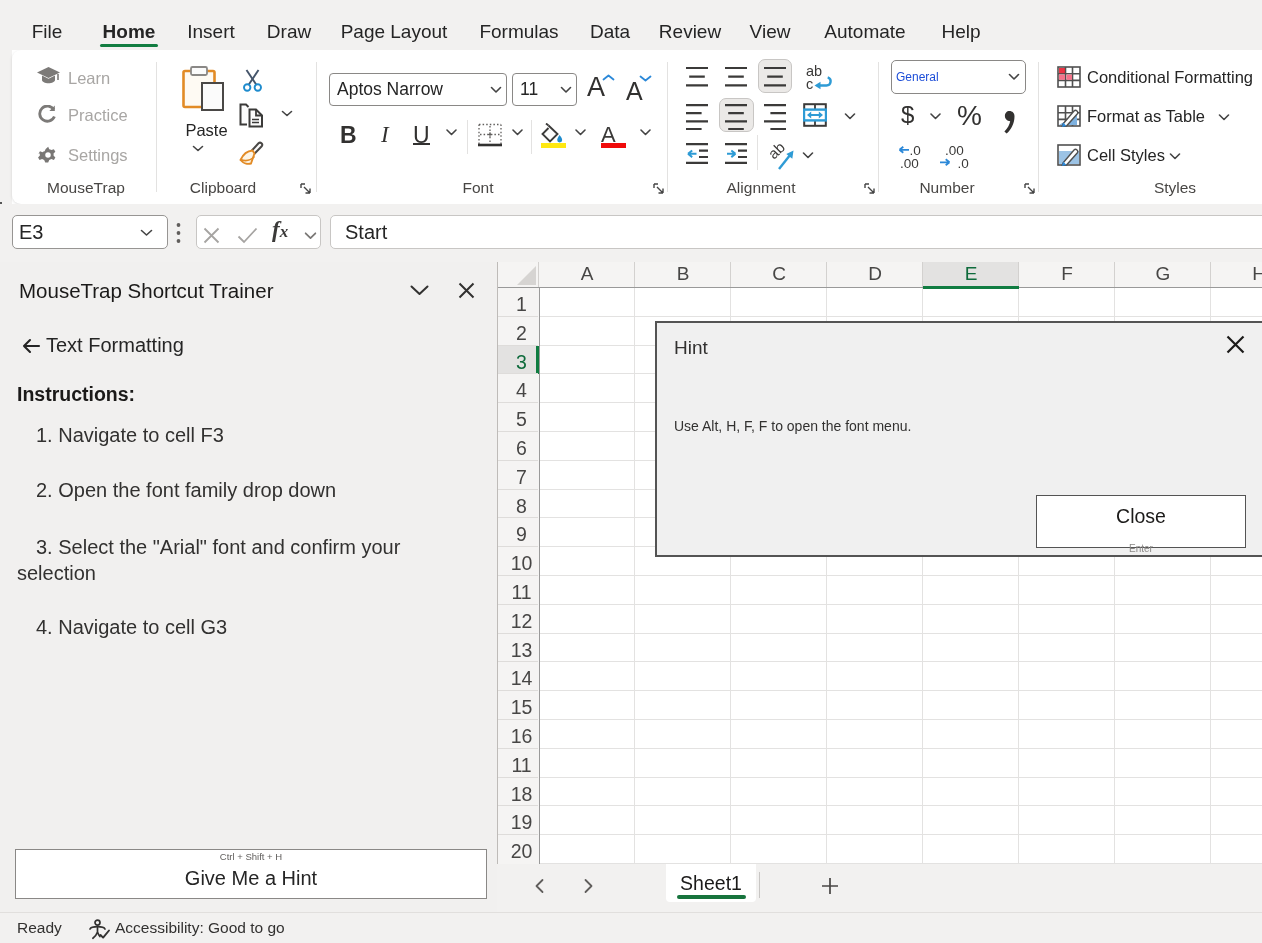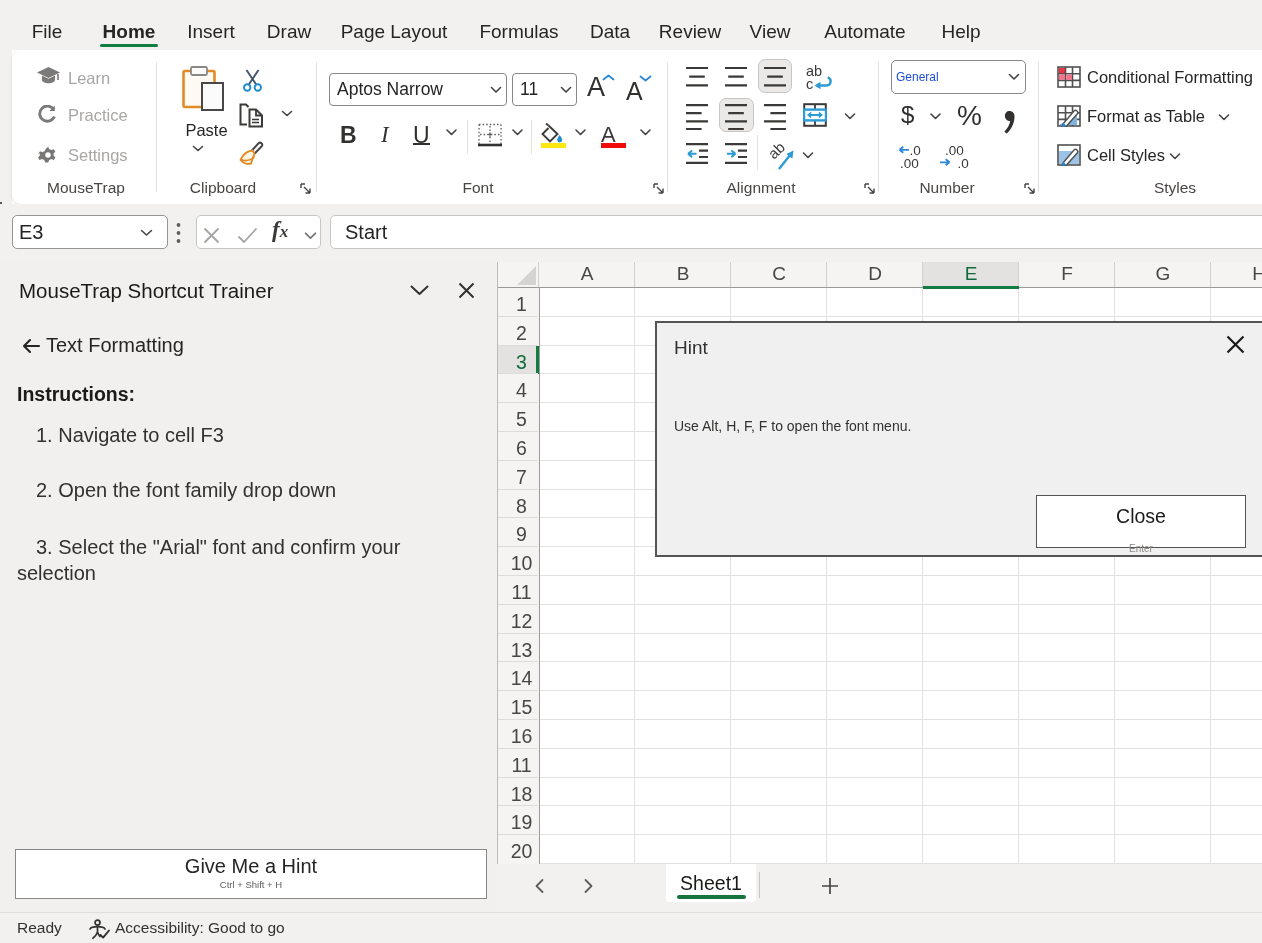--- a/index.html
+++ b/index.html
@@ -332,23 +332,24 @@
         <path d="M1.5 1.5 L15.5 15.5 M15.5 1.5 L1.5 15.5" stroke="#323130" stroke-width="2"></path>
       </svg>
   <svg class="abs" style="left:21px;top:75px" width="20" height="18" viewBox="0 0 20 18">
         <path d="M18 9 H3 M9 3 L3 9 L9 15" stroke="#252525" stroke-width="2.1" fill="none" stroke-linecap="round" stroke-linejoin="round"></path>
       </svg>
   <div class="abs" style="left:46px;top:72px;font-size:20px;color:#252525">Text Formatting</div>
   <div class="abs" style="left:17px;top:121px;font-size:19.5px;font-weight:bold;color:#1b1a19">Instructions:</div>
   <div class="abs" style="left:17px;top:162px;width:425px;font-size:20px;color:#323130;text-indent:19px">1. Navigate to cell F3</div>
   <div class="abs" style="left:17px;top:217px;width:425px;font-size:20px;color:#323130;text-indent:19px">2. Open the font family drop down</div>
   <div class="abs" style="left:17px;top:272px;width:400px;font-size:20px;color:#323130;text-indent:19px;line-height:26px">3. Select the "Arial" font and confirm your selection</div>
+  <div class="abs" style="left:17px;top:354px;width:425px;font-size:20px;color:#323130;text-indent:19px">4. Navigate to cell G3</div>
   <div class="abs" style="left:15px;top:587px;width:472px;height:50px;background:#fff;border:1px solid #8a8886;text-align:center">
+    <div style="font-size:9.5px;color:#605e5c;margin-top:1px">Ctrl + Shift + H</div>
     <div style="font-size:20px;color:#252525;margin-top:5px">Give Me a Hint</div>
-    <div style="font-size:9.5px;color:#605e5c;margin-top:1px">Ctrl + Shift + H</div>
   </div>
 </div>
 
 <div id="sheet">
 
   <div class="abs" style="left:1px;top:0;width:764px;height:25px;background:#f5f4f3"></div>
 
   <svg class="abs" style="left:20px;top:4px" width="19" height="19" viewBox="0 0 19 19">
         <path d="M19 0 V19 H0 Z" fill="#d6d4d2"></path>
       </svg>

